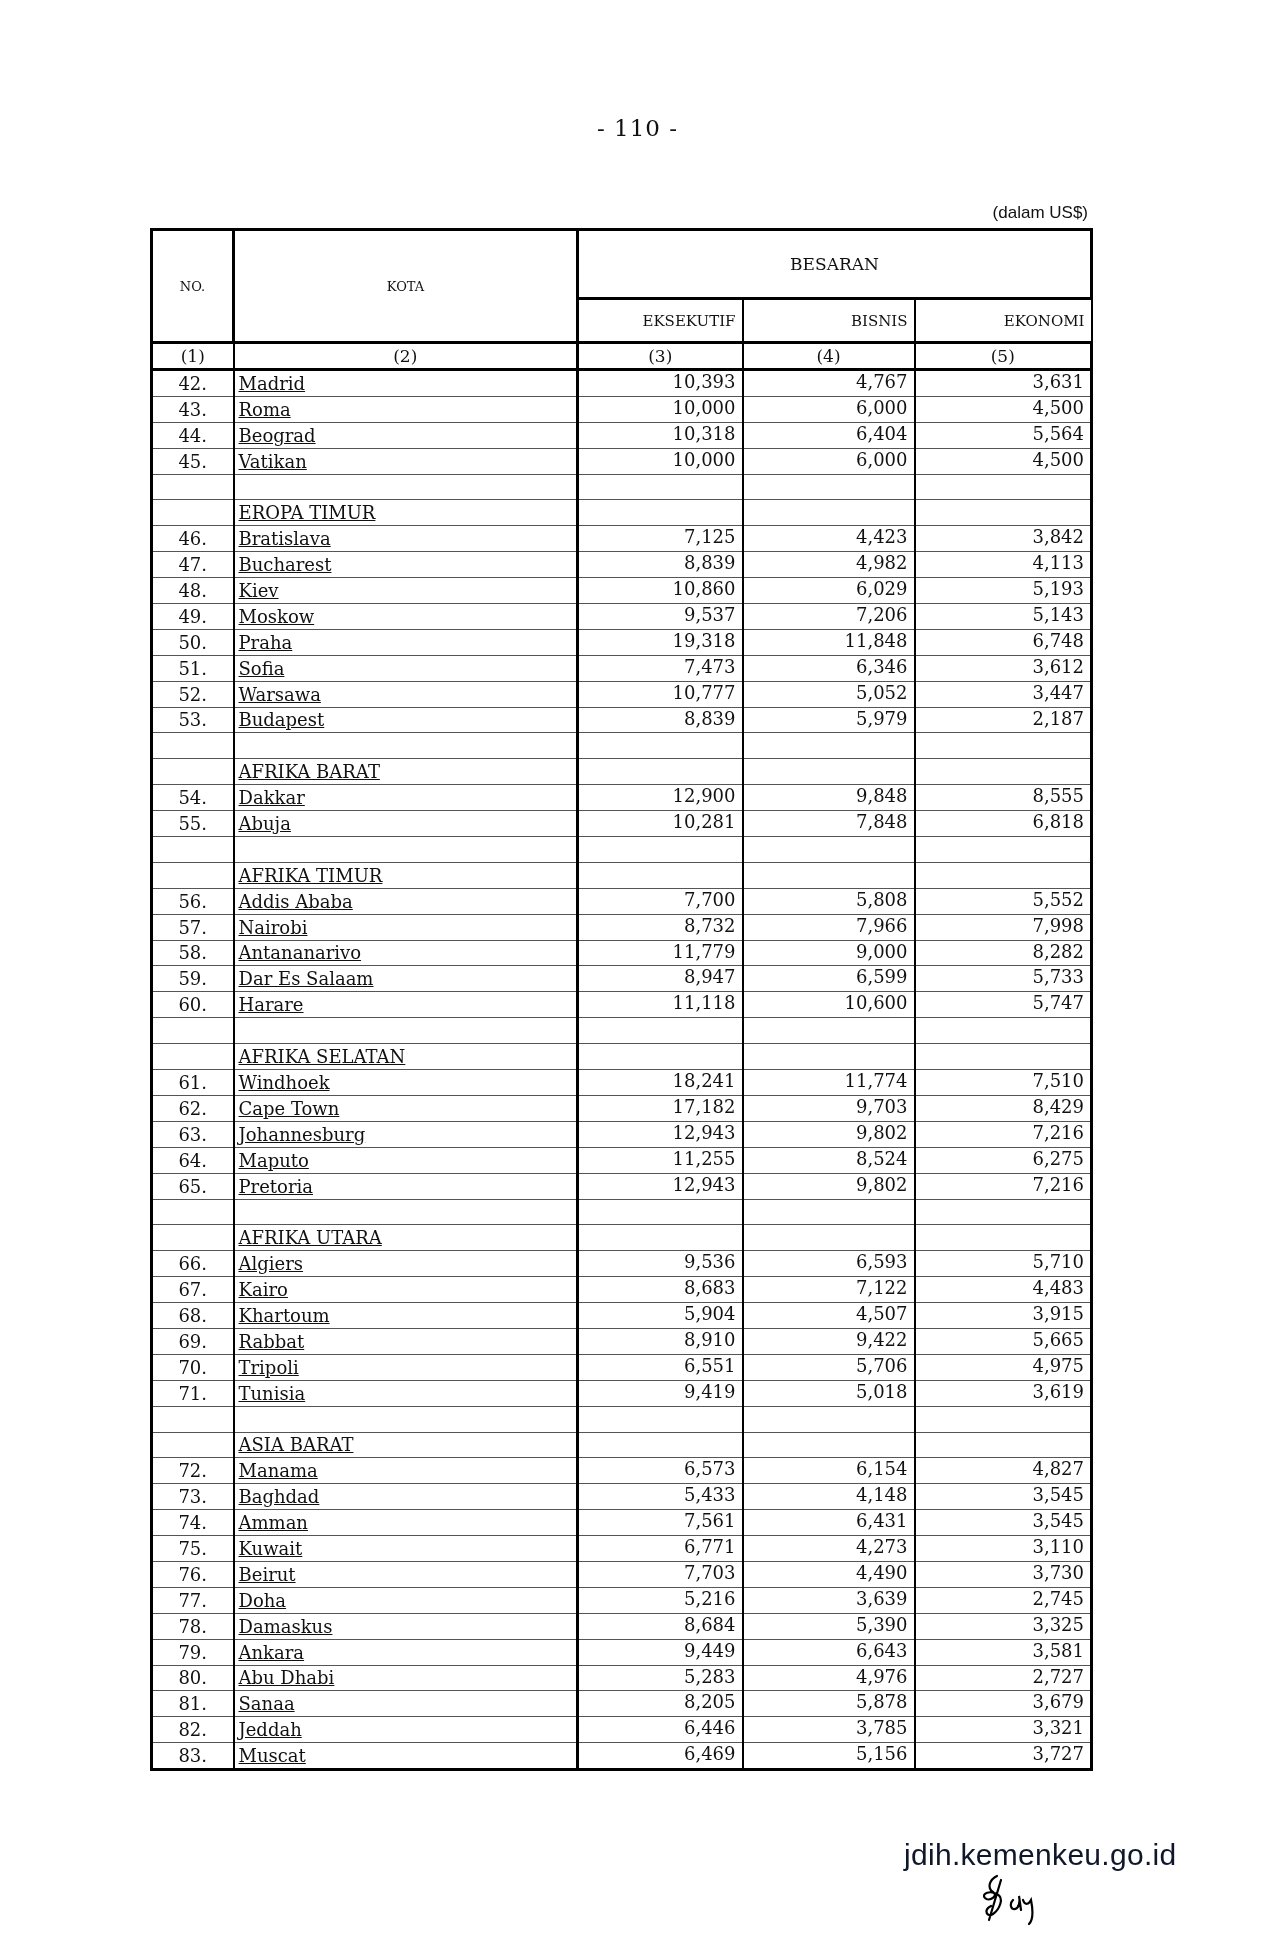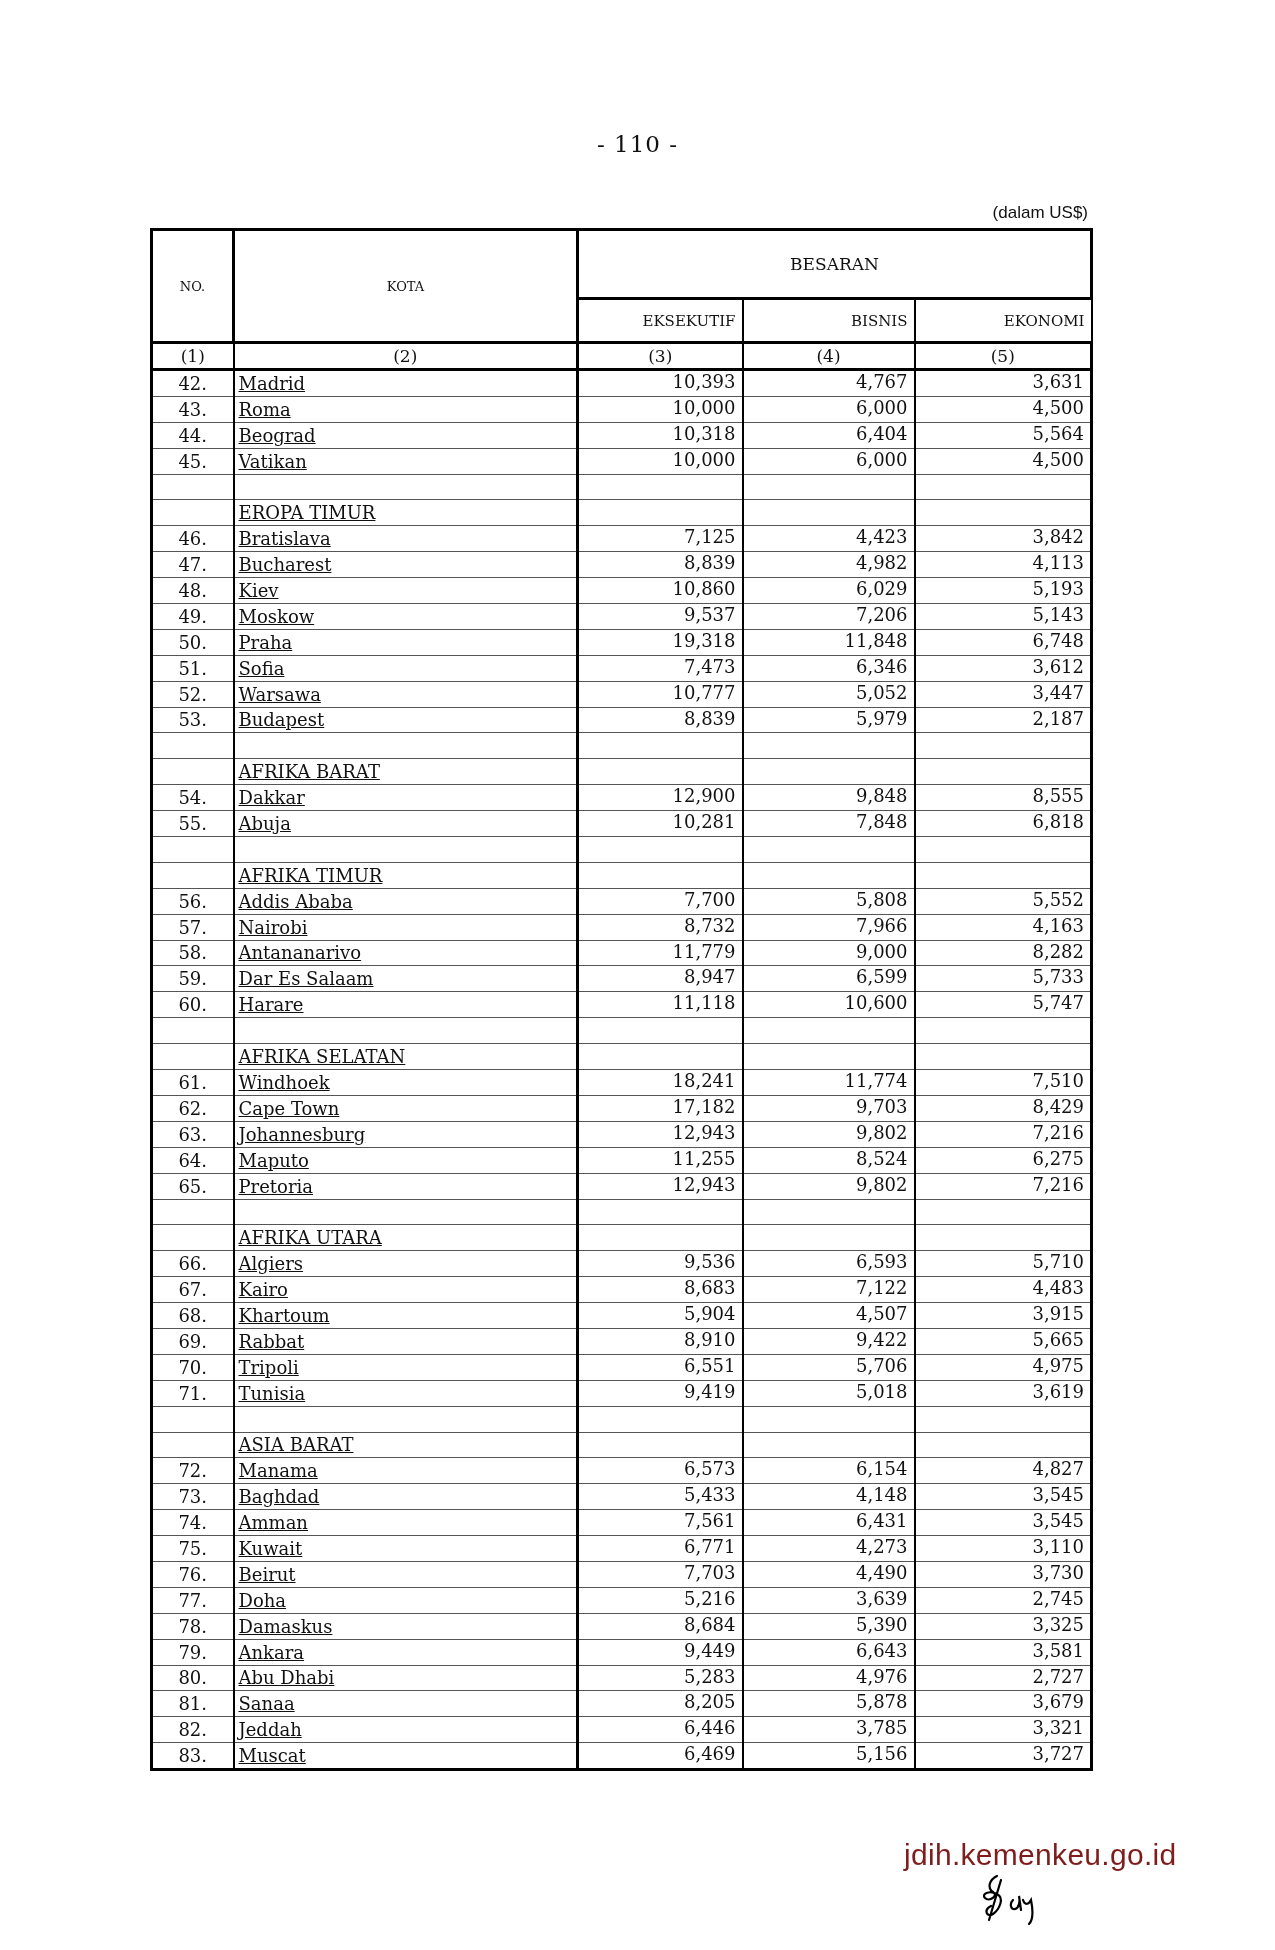--- a/index.html
+++ b/index.html
@@ -1,19 +1,19 @@
 <!DOCTYPE html>
 <html><head>
 <meta charset="utf-8">
 <style>
   html, body { margin: 0; padding: 0; background: #ffffff; }
   body { width: 1275px; height: 1950px; position: relative; overflow: hidden;
          font-family: "DejaVu Serif", "Liberation Serif", serif; color: #111; }
   .page-number { position: absolute; top: 115px; left: 0; width: 1275px; text-align: center;
-                 font-size: 23px; letter-spacing: 1px; margin-top: 16px; }
+                 font-size: 23px; letter-spacing: 1px; }
   .unit-note { position: absolute; top: 203px; left: 900px; width: 188px; text-align: right;
                font-size: 17px; font-family: "Liberation Sans", sans-serif; }
   table.rates { position: absolute; top: 228px; left: 150px; border-collapse: collapse;
                 table-layout: fixed; width: 940px; font-size: 18px; }
   table.rates td, table.rates th { padding: 0 6px; font-weight: normal; overflow: hidden; white-space: nowrap; }
   col.c-no { width: 82px; } col.c-kota { width: 344px; } col.c-exe { width: 165px; }
   col.c-bis { width: 172px; } col.c-eko { width: 177px; }
   .h-top th { height: 66px; }
   .h-sub th { height: 41px; text-align: right; font-size: 15px; }
   .h-num th { height: 24px; text-align: center; font-size: 17px; border-bottom: 3px solid #000; }
@@ -22,21 +22,21 @@
   .h-sub th { border: 2px solid #000; border-top: 3px solid #000; }
   .h-num th { border-left: 2px solid #000; border-right: 2px solid #000; border-top: 3px solid #000; }
   tbody td { height: 24.9px; line-height: 24px; border-bottom: 1px solid #555; vertical-align: bottom; }
   tbody td.no { text-align: center; border-left: 3px solid #000; border-right: 2px solid #000; }
   tbody td.kota { text-align: left; border-right: 3px solid #000; padding-left: 4px; text-decoration: underline; }
   tbody td.num { text-align: right; border-right: 2px solid #000; vertical-align: top; line-height: 22px; }
   tbody td.num.last { border-right: 3px solid #000; }
   tbody tr:last-child td { border-bottom: 3px solid #000; }
   tr.region td.kota { vertical-align: bottom; }
   .watermark { position: absolute; top: 1838px; left: 904px; font-family: "Liberation Sans", sans-serif;
-               font-size: 30px; color: #7f1d1d; letter-spacing: 0.3px; }
+               font-size: 30px; color: #0f172a; letter-spacing: 0.3px; }
   .signature { position: absolute; top: 1870px; left: 975px; width: 70px; height: 60px; }
 </style>
 </head>
 <body>
 
 <div class="page-number">- 110 -</div>
 <div class="unit-note">(dalam US$)</div>
 
 <table class="rates">
   <colgroup>
@@ -211,21 +211,21 @@
         <td class="kota">Addis Ababa</td>
         <td class="num">7,700</td>
         <td class="num">5,808</td>
         <td class="num last">5,552</td>
       </tr>
       <tr>
         <td class="no">57.</td>
         <td class="kota">Nairobi</td>
         <td class="num">8,732</td>
         <td class="num">7,966</td>
-        <td class="num last">4,163</td>
+        <td class="num last">7,998</td>
       </tr>
       <tr>
         <td class="no">58.</td>
         <td class="kota">Antananarivo</td>
         <td class="num">11,779</td>
         <td class="num">9,000</td>
         <td class="num last">8,282</td>
       </tr>
       <tr>
         <td class="no">59.</td>

